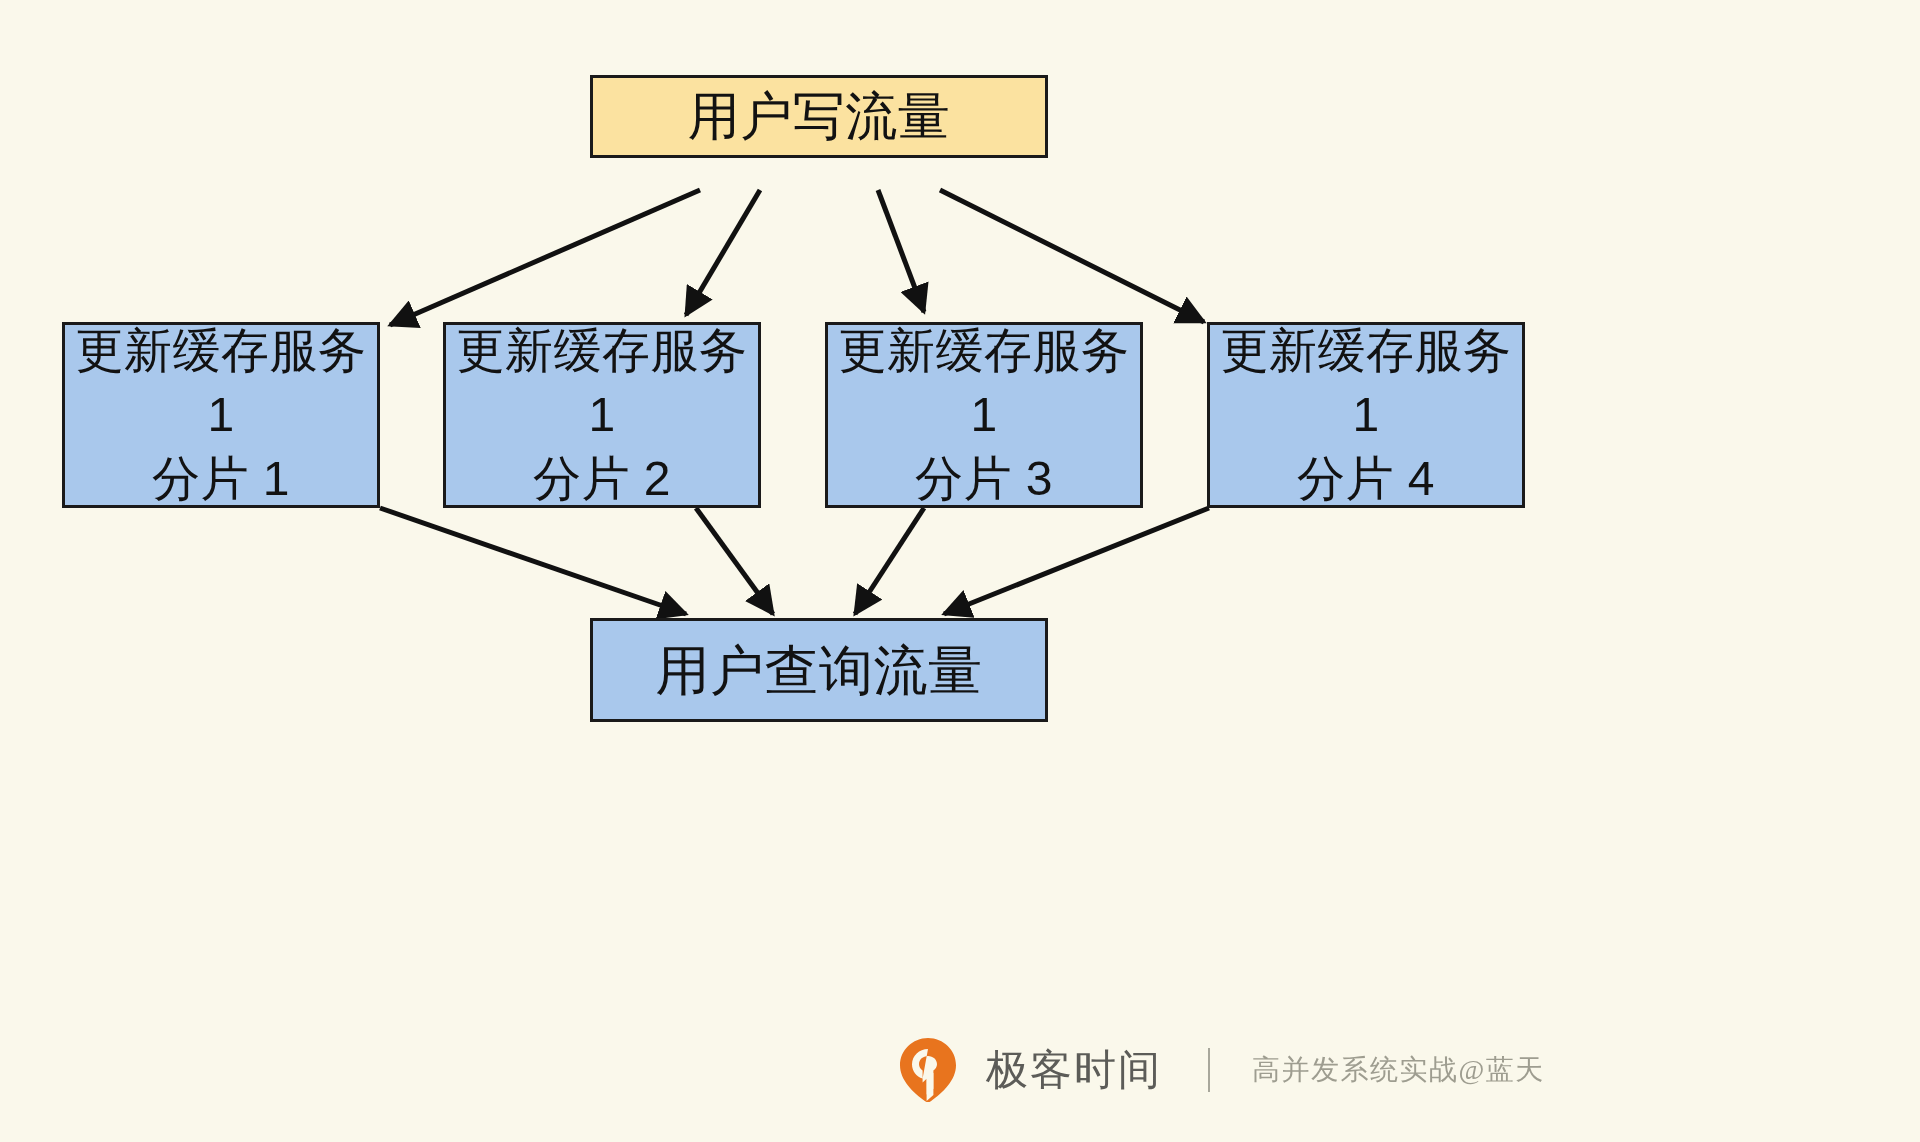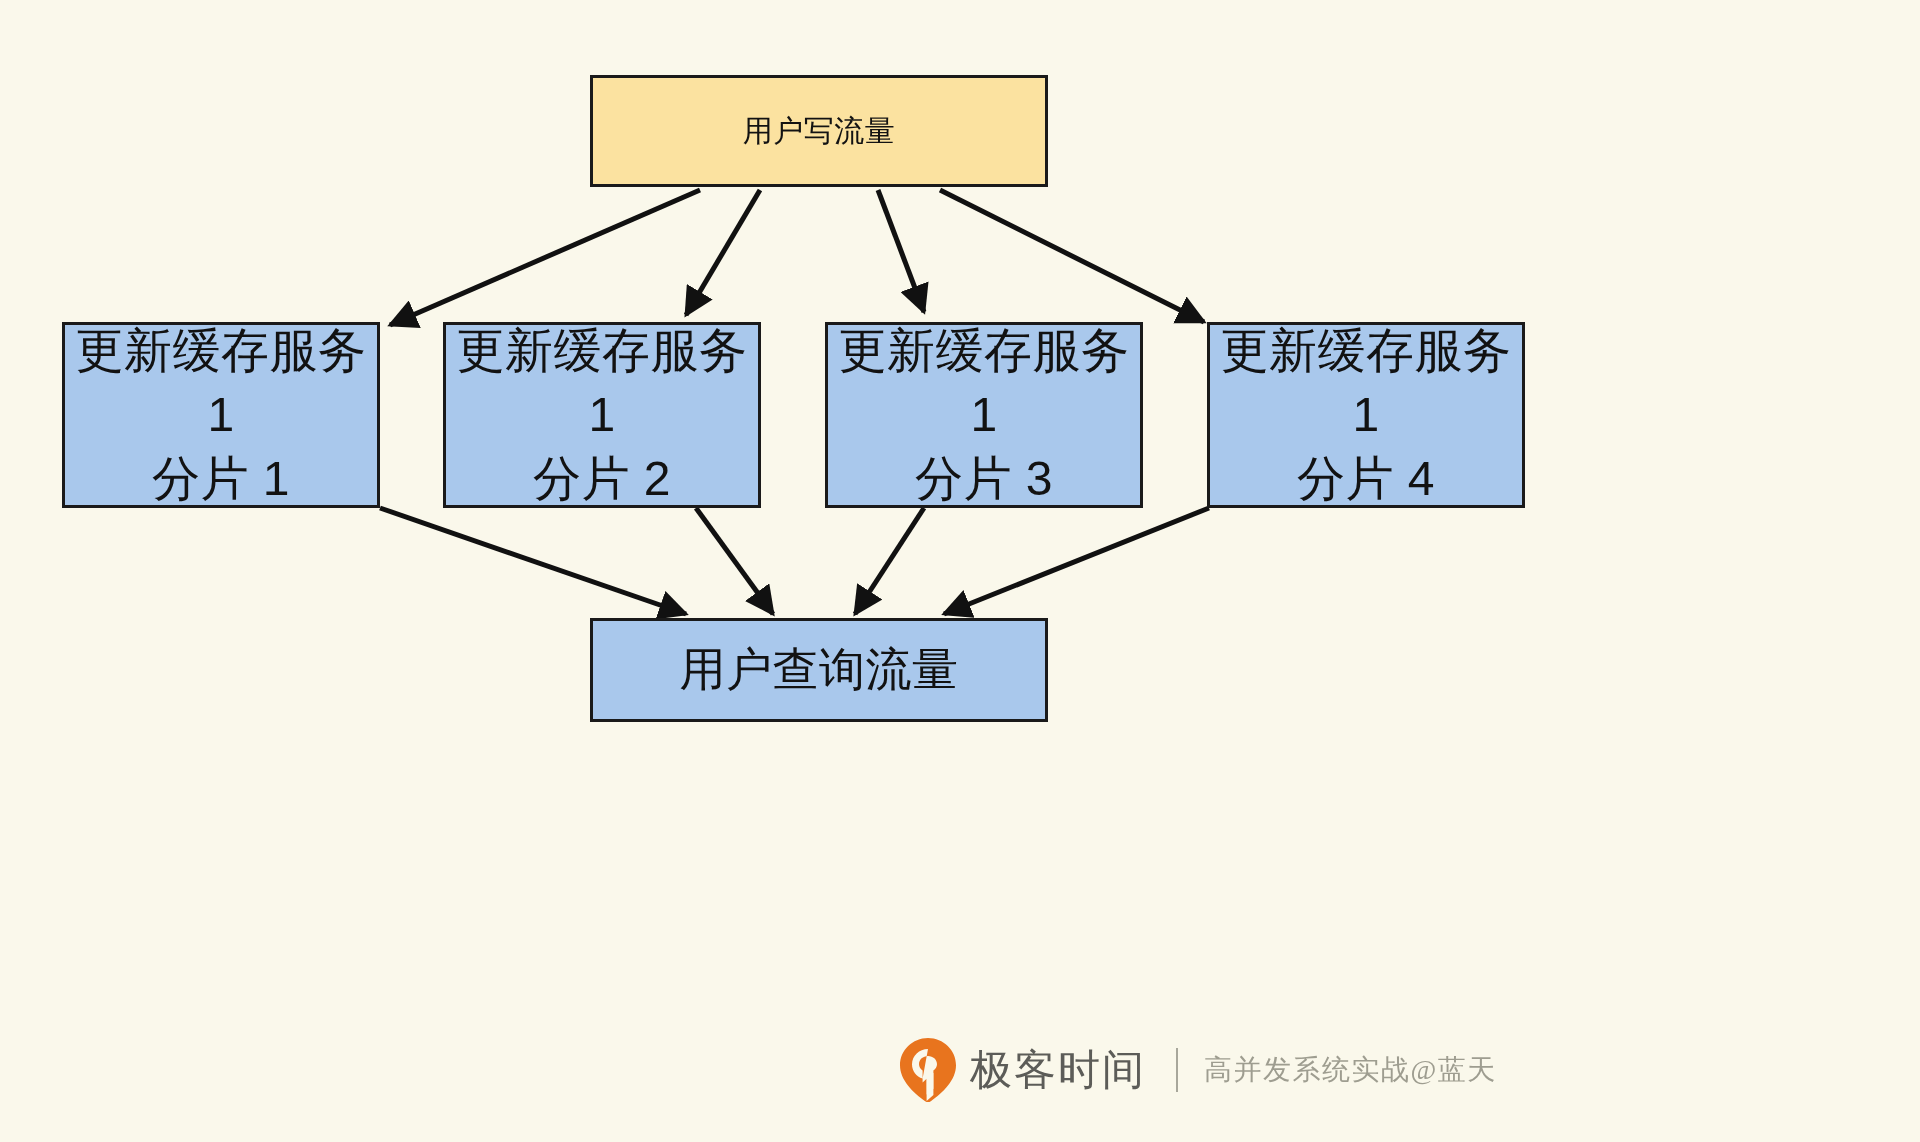--- a/index.html
+++ b/index.html
@@ -37,46 +37,46 @@
     color: #121212;
     line-height: 1.34;
     letter-spacing: 0.5px;
     white-space: pre-line;
     font-weight: 400;
   }
   .node-yellow { background: #FBE2A0; }
   .node-blue   { background: #A9C8EC; }
 
   #node-write {
-    left: 590px; top: 75px; width: 458px; height: 112px;
-    font-size: 30px;
+    left: 590px; top: 75px; width: 458px; height: 83px;
+    font-size: 52px;
   }
   .shard {
     top: 322px; width: 318px; height: 186px;
     font-size: 48px;
   }
   #node-shard-1 { left: 62px; }
   #node-shard-2 { left: 443px; }
   #node-shard-3 { left: 825px; }
   #node-shard-4 { left: 1207px; }
 
   #node-query {
     left: 590px; top: 618px; width: 458px; height: 104px;
-    font-size: 46px;
+    font-size: 54px;
   }
 
   
   #footer {
     position: absolute;
     left: 898px;
     top: 1037px;
     height: 66px;
     display: flex;
     align-items: center;
-    gap: 0px;
+    gap: 16px;
   }
   #brand-logo {
     position: relative;
     width: 60px;
     height: 66px;
     flex: none;
   }
   #brand-name {
     font-size: 42px;
     color: #5C5C58;

